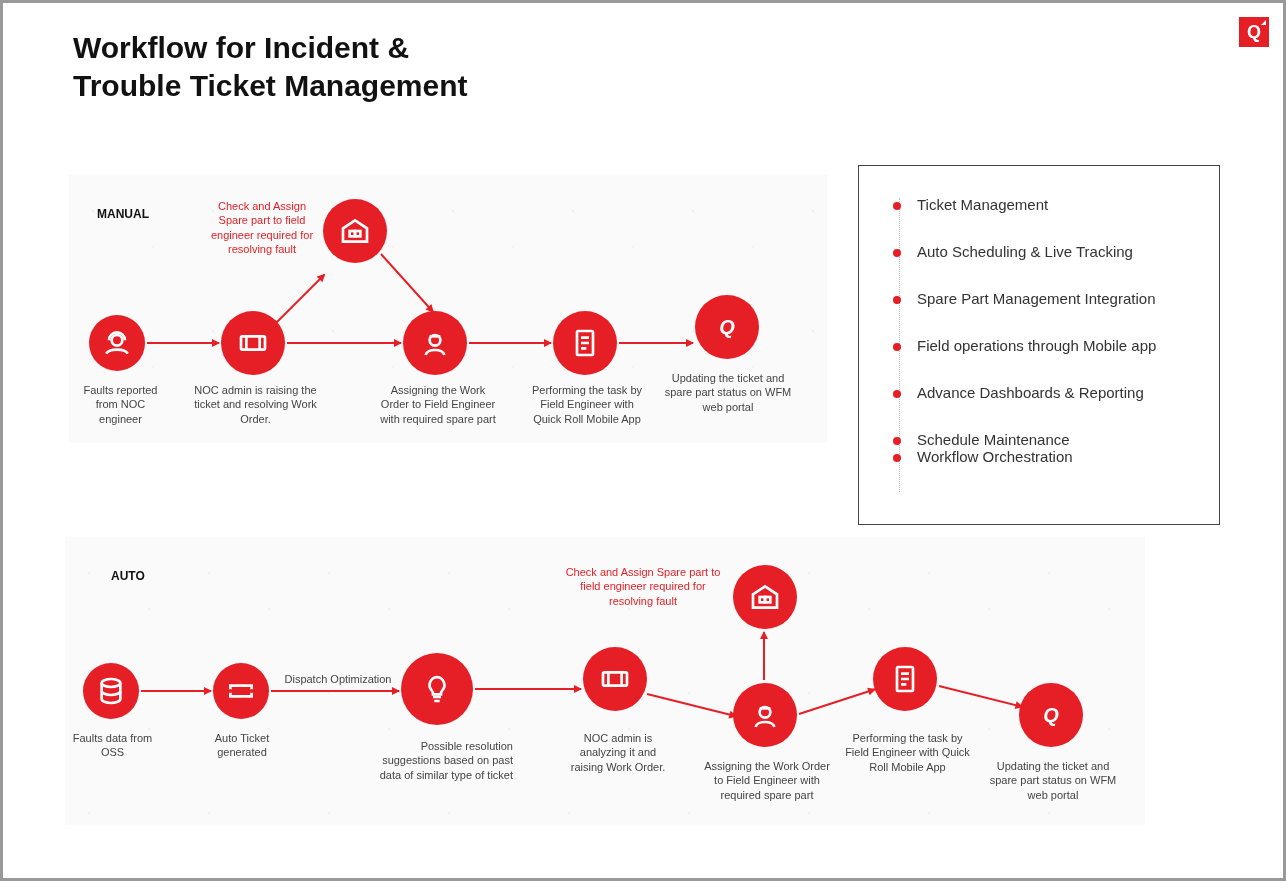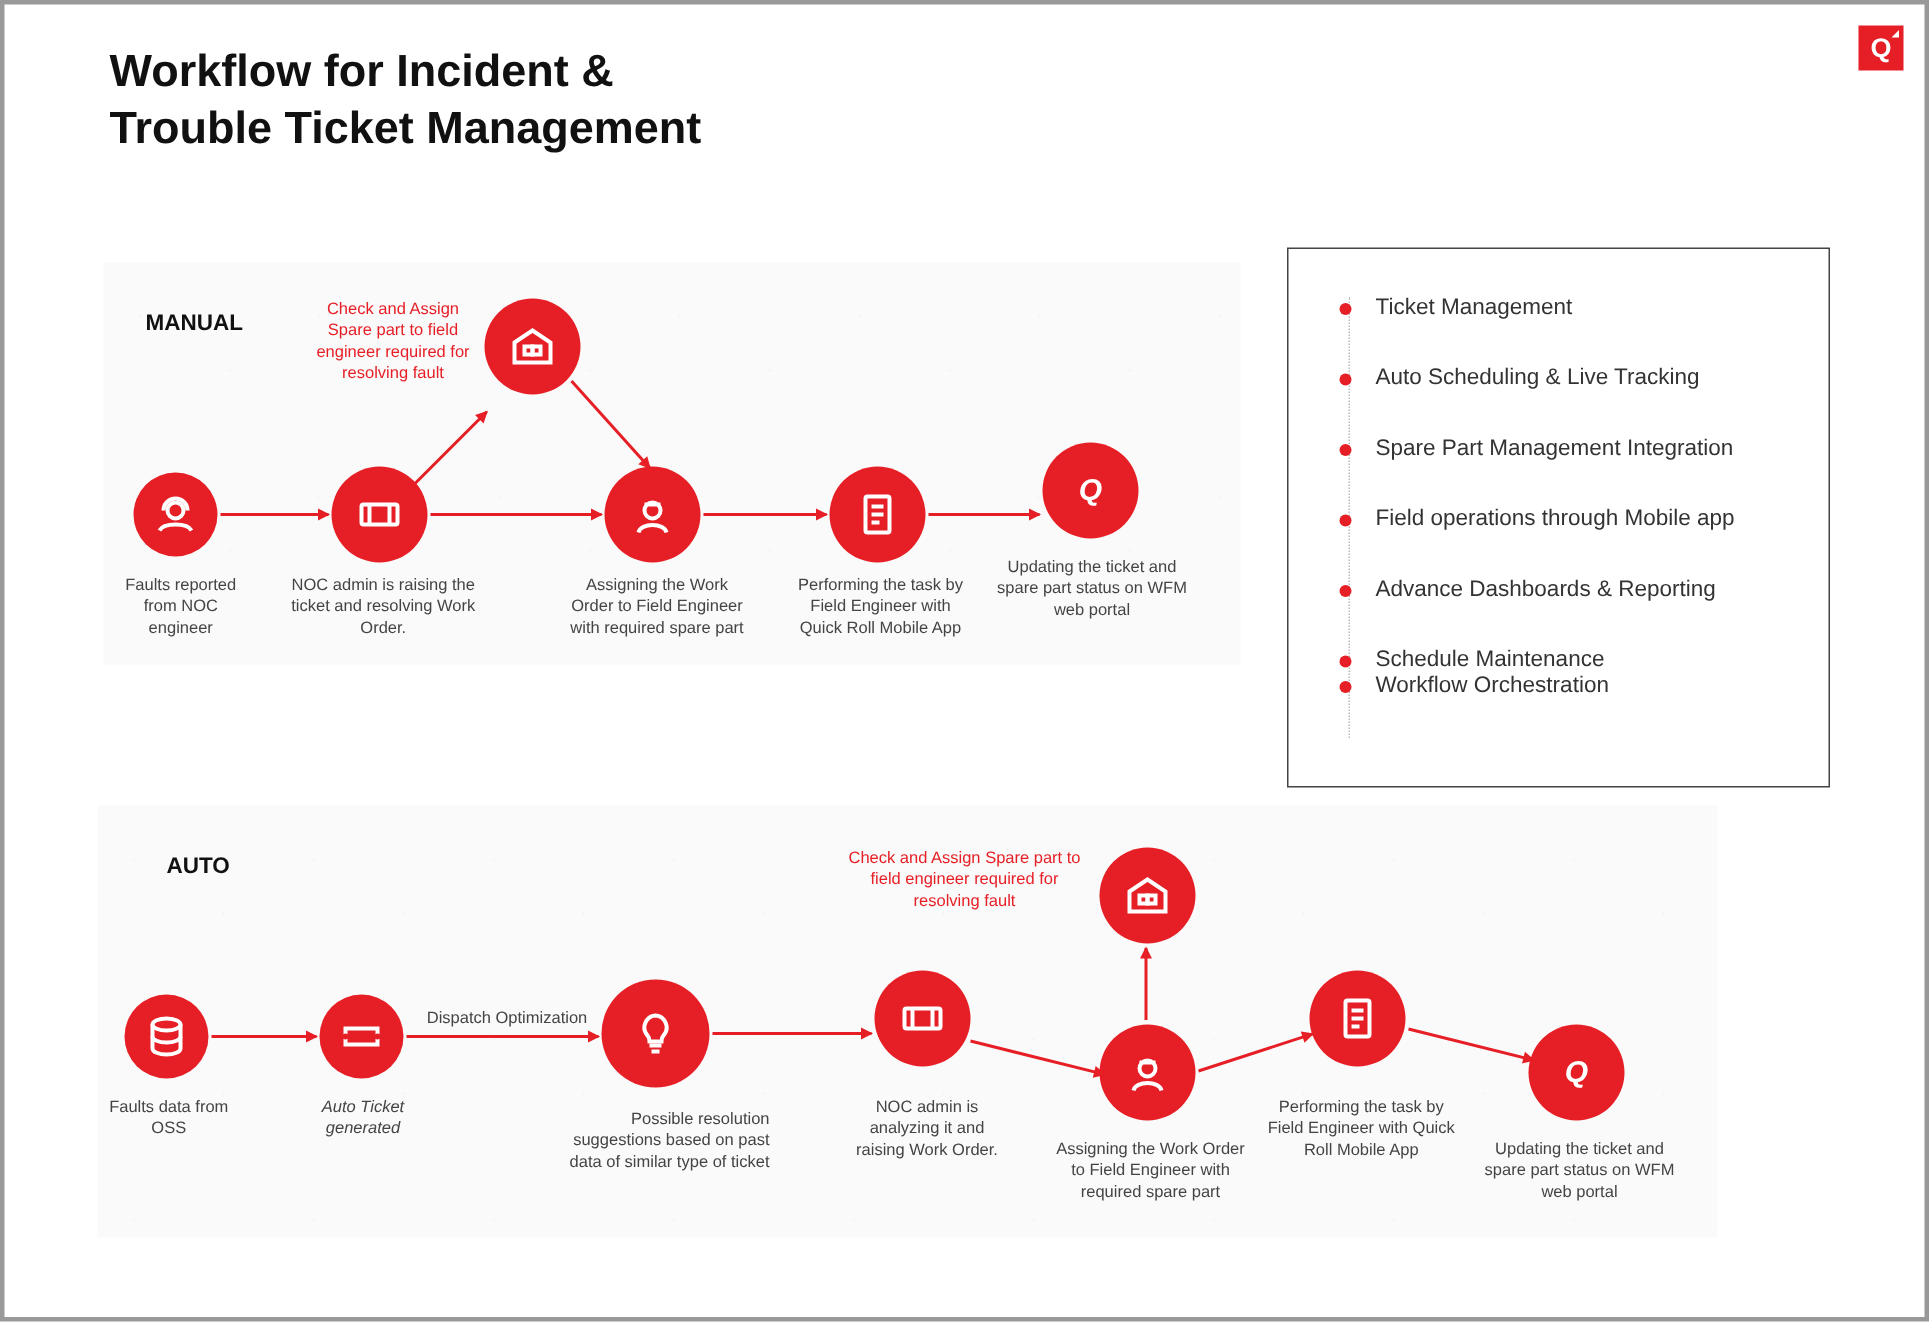--- a/index.html
+++ b/index.html
@@ -27,21 +27,21 @@
   }
   .title {
     position: absolute;
     top: 26px; left: 70px;
     font-size: 30px; font-weight: 700;
     line-height: 1.25;
     color: #111;
   }
   .section-label {
     position: absolute;
-    font-size: 15px; font-weight: 700;
+    font-size: 12px; font-weight: 700;
     color: #111;
   }
   .feature-box {
     position: absolute;
     top: 162px; left: 844px;
     width: 362px; height: 360px;
     border: 1px solid #444;
     background: rgba(255,255,255,0.85);
     padding: 30px 20px 20px 36px;
     margin-left: 11px;
@@ -211,21 +211,21 @@
 <div class="caption" style="top:728px; left:62px; width:95px;">Faults data from OSS</div>
 
 <div class="node node-sm" style="top:660px; left:210px;">
   <svg viewBox="0 0 24 24">
       <path d="M4 8h16v8H4z"></path>
       <path d="M4 12a2 2 0 0 0 0-0M20 12a2 2 0 0 1 0 0"></path>
       <circle cx="4" cy="12" r="1.5" fill="#e61e25" stroke="none"></circle>
       <circle cx="20" cy="12" r="1.5" fill="#e61e25" stroke="none"></circle>
     </svg>
 </div>
-<div class="caption" style="top:728px; left:194px; width:90px;font-style:italic;">Auto Ticket generated</div>
+<div class="caption" style="top:728px; left:194px; width:90px;">Auto Ticket generated</div>
 
 <div class="node node-lg" style="top:650px; left:398px;">
   <svg viewBox="0 0 24 24">
       <path d="M9 18h6M10 21h4"></path>
       <path d="M12 3a6 6 0 0 0-4 10c1 1 1 2 1 3h6c0-1 0-2 1-3a6 6 0 0 0-4-10z"></path>
       <path d="M12 1v0M4 8h0M20 8h0M6 3l0 0M18 3l0 0"></path>
     </svg>
 </div>
 <div class="caption" style="top:736px; left:360px; width:150px;text-align:right;">Possible resolution suggestions based on past data of similar type of ticket</div>
 

